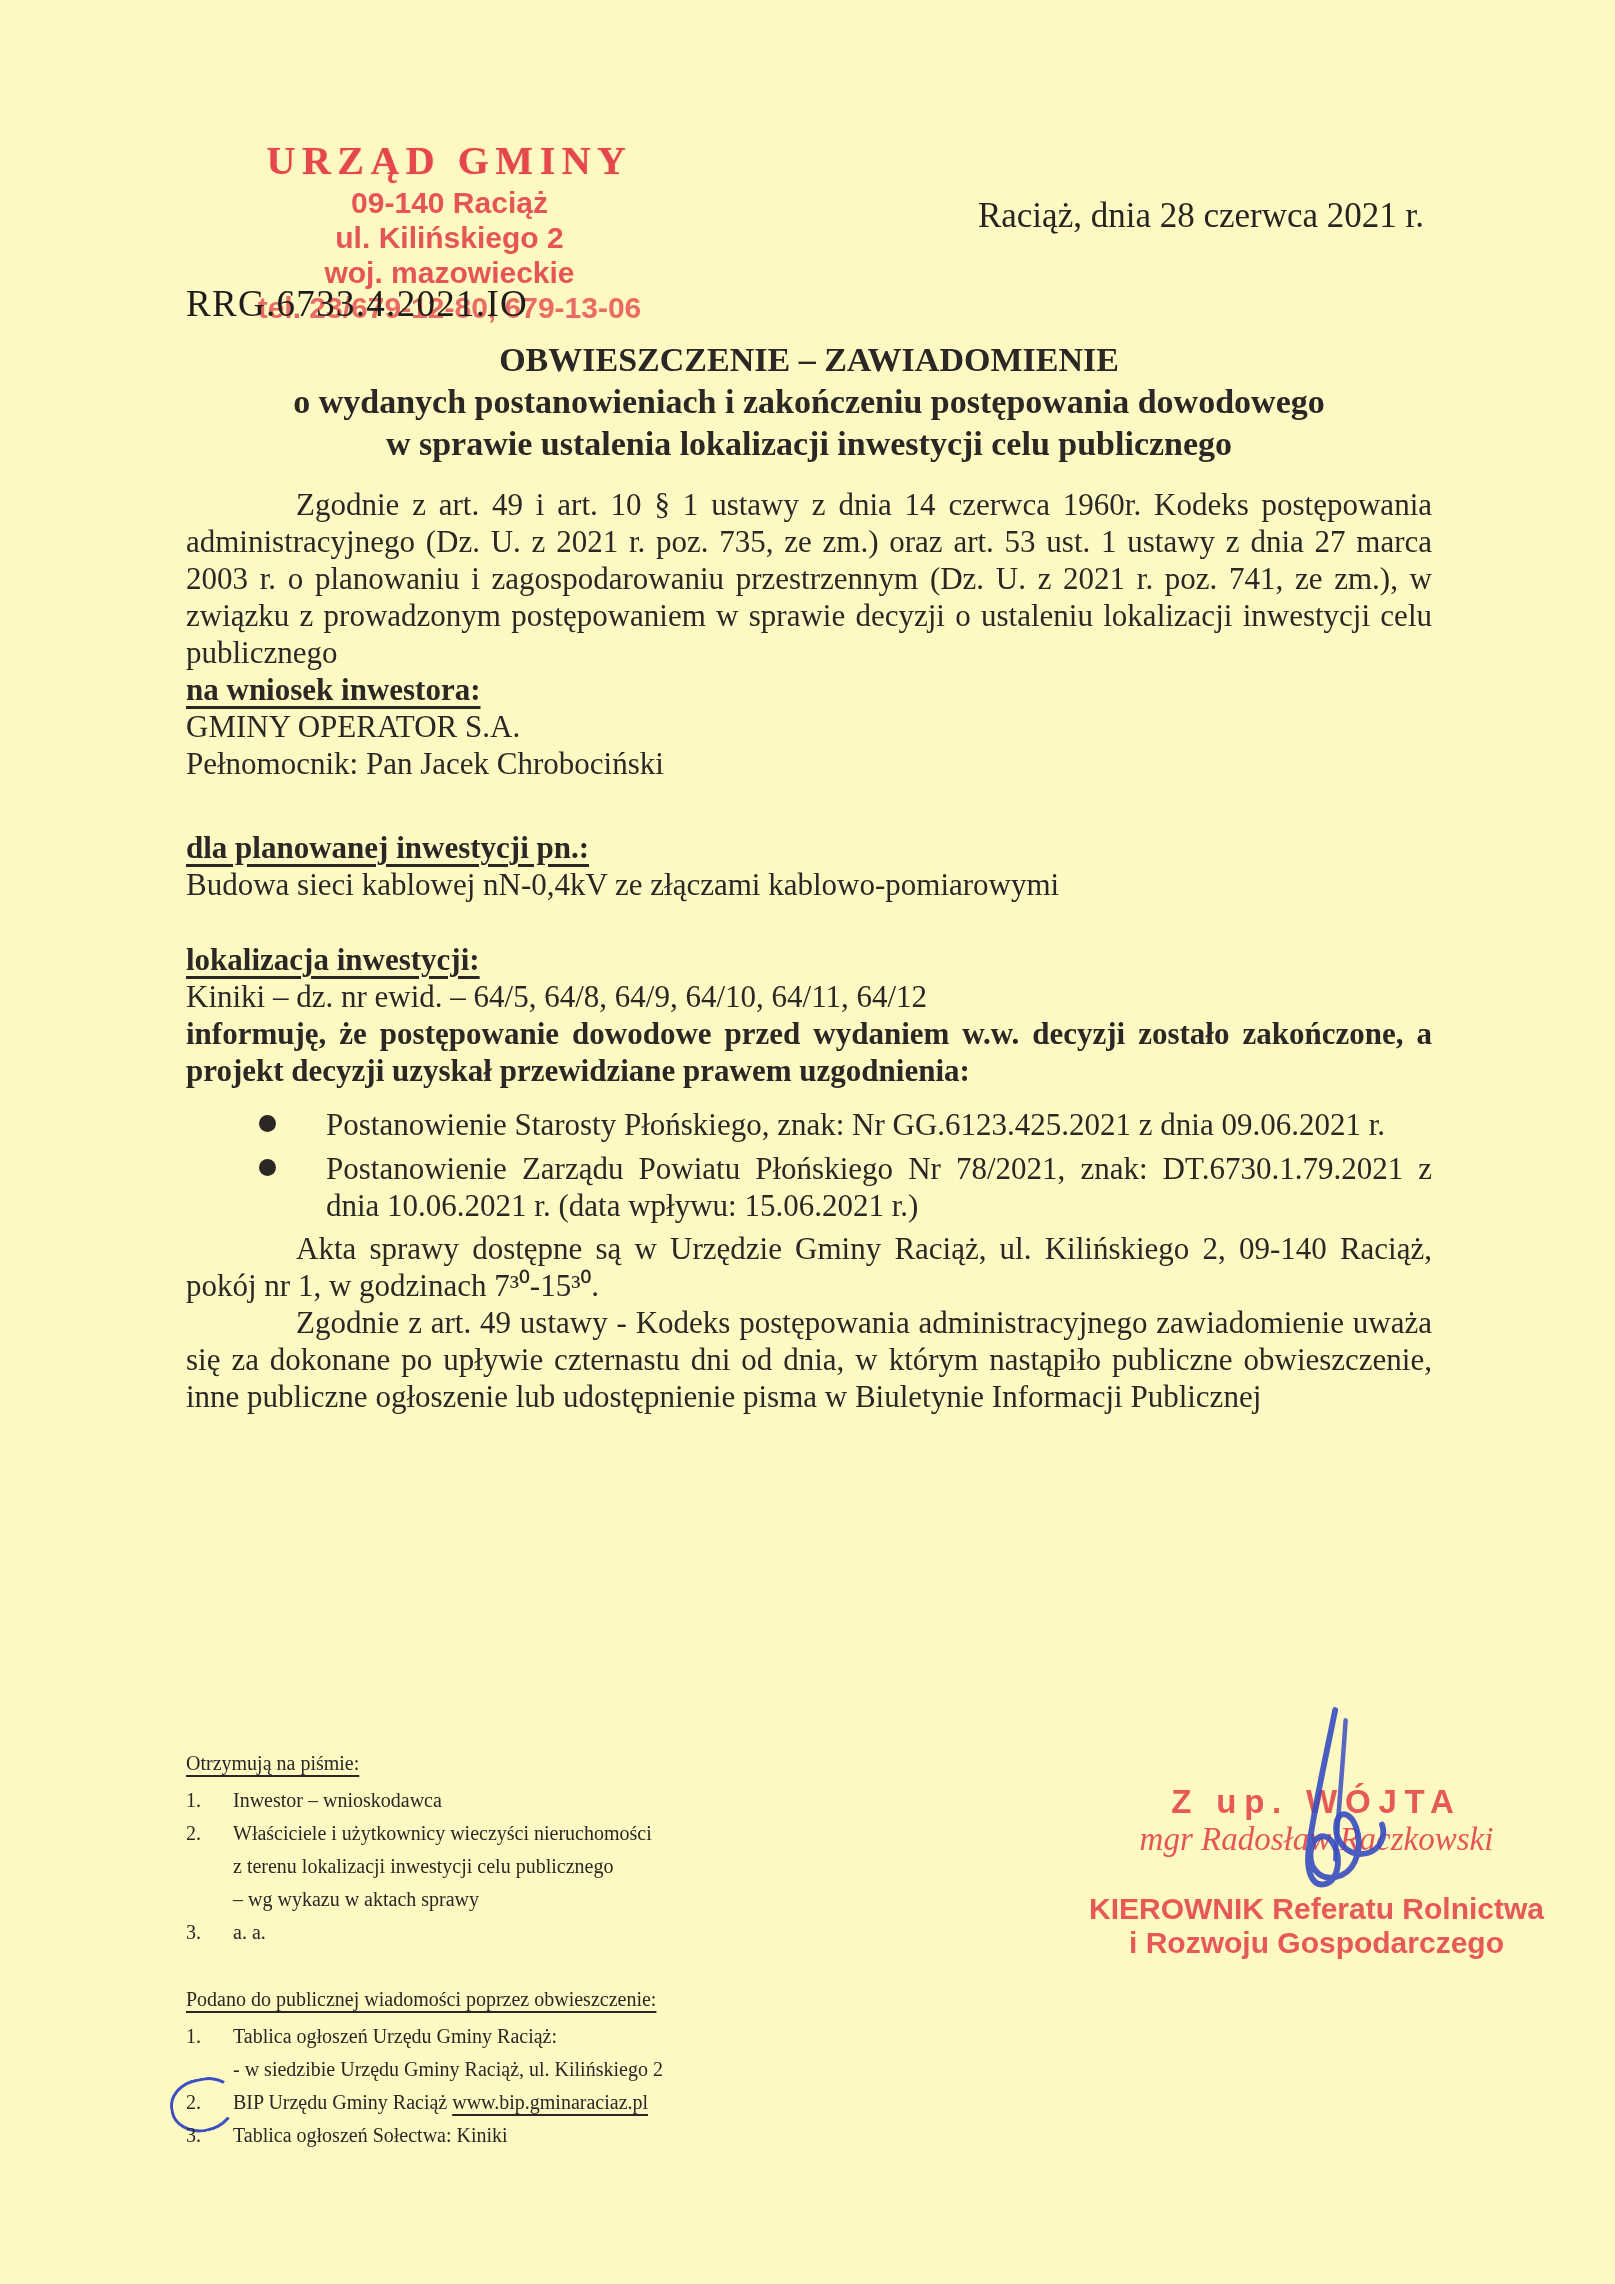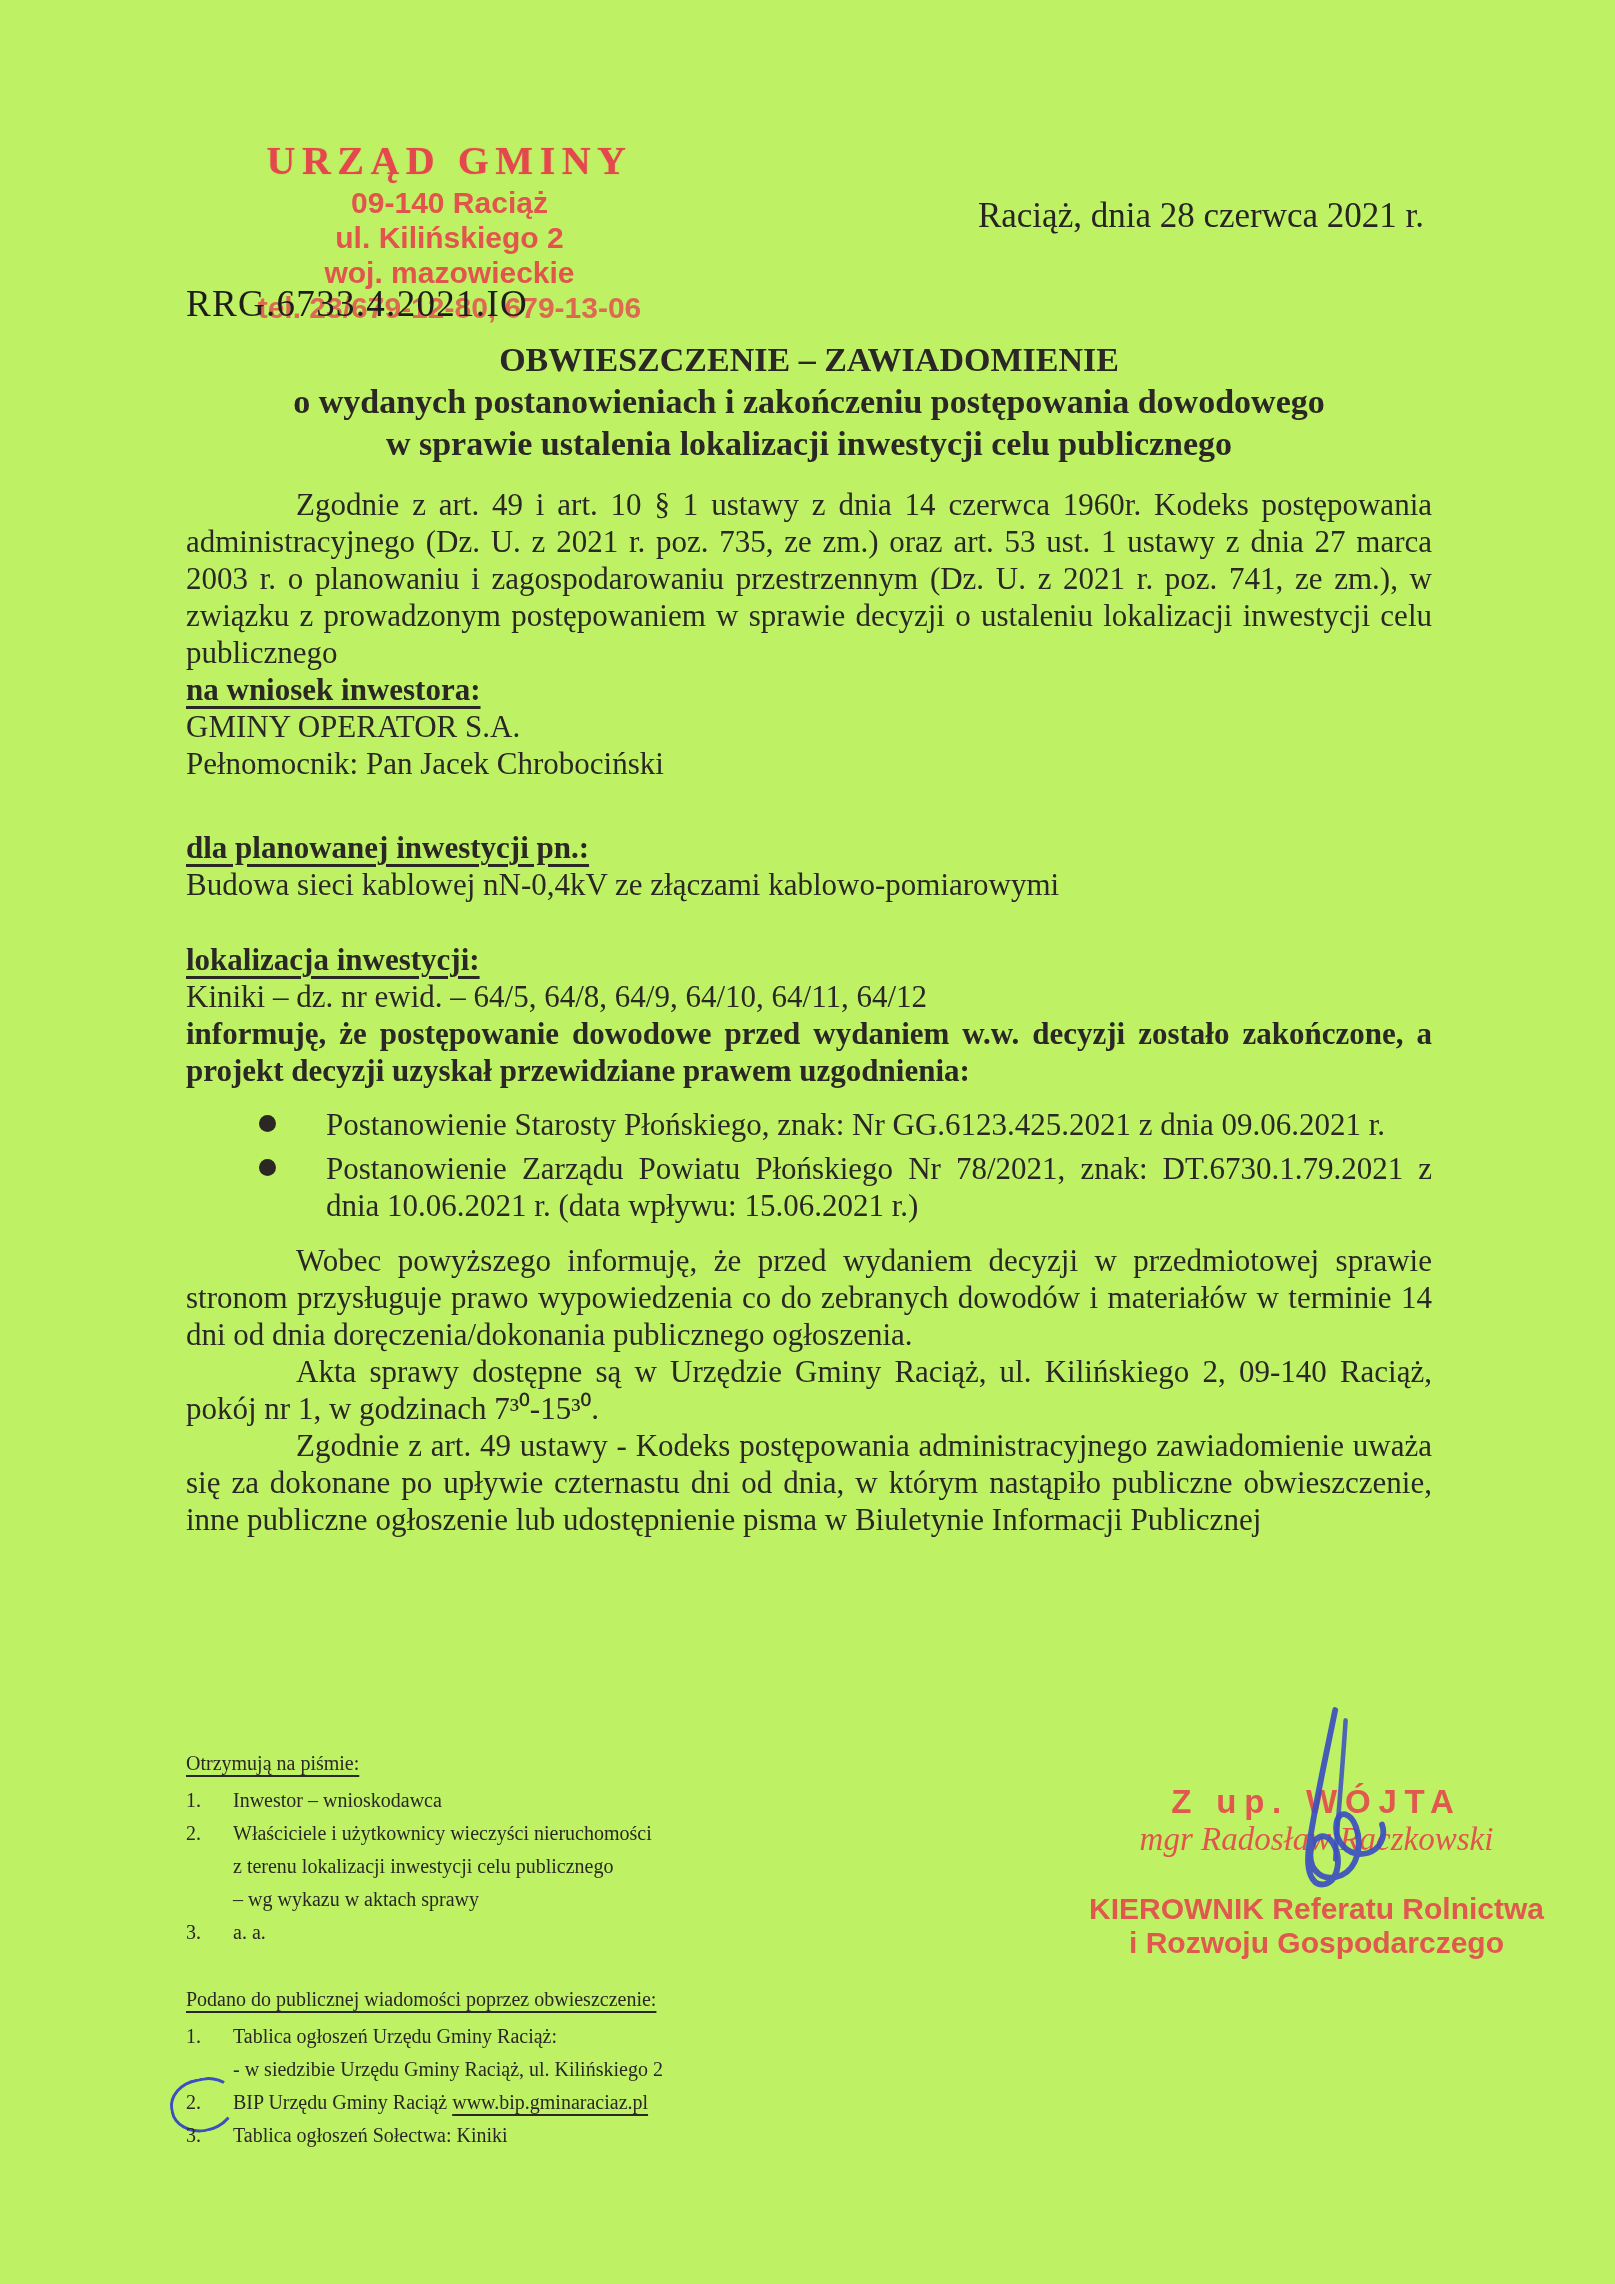--- a/index.html
+++ b/index.html
@@ -1,19 +1,19 @@
 <!DOCTYPE html>
 <html lang="pl" style="font-size:10.4px"><head>
 <meta charset="utf-8">
 <style>
   html,body{margin:0;padding:0;background:#e8e8e8;}
   .page{
     position:relative;
     width:1616px;height:2284px;
-    background:#bef264;
+    background:#fef9c3;
     font-family:"Liberation Serif", serif;
     color:#2a2724;
     overflow:hidden;
   }
   
   .office-stamp{
     position:absolute;left:192px;top:137px;width:515px;
     text-align:center;color:#e4484c;
     font-family:"Liberation Sans", sans-serif;
   }
@@ -136,21 +136,20 @@
       <li>
         <span class="bullet-dot"></span>
         <span>Postanowienie Starosty Płońskiego, znak: Nr GG.6123.425.2021 z dnia 09.06.2021 r.</span>
       </li>
       <li>
         <span class="bullet-dot"></span>
         <span>Postanowienie Zarządu Powiatu Płońskiego Nr 78/2021, znak: DT.6730.1.79.2021 z dnia 10.06.2021 r. (data wpływu: 15.06.2021 r.)</span>
       </li>
     </ul>
 
-    <p class="p-indent gap-sm">Wobec powyższego informuję, że przed wydaniem decyzji w przedmiotowej sprawie stronom przysługuje prawo wypowiedzenia co do zebranych dowodów i materiałów w terminie 14 dni od dnia doręczenia/dokonania publicznego ogłoszenia.</p>
     <p class="p-indent">Akta sprawy dostępne są w Urzędzie Gminy Raciąż, ul. Kilińskiego 2, 09-140 Raciąż, pokój nr 1, w godzinach 7³⁰-15³⁰.</p>
     <p class="p-indent">Zgodnie z art. 49 ustawy - Kodeks postępowania administracyjnego zawiadomienie uważa się za dokonane po upływie czternastu dni od dnia, w którym nastąpiło publiczne obwieszczenie, inne publiczne ogłoszenie lub udostępnienie pisma w Biuletynie Informacji Publicznej</p>
   </div>
 
   <div class="footer-block">
 
     <p class="footer-heading">Otrzymują na piśmie:</p>
     <ol class="plain">
       <li>
         <span class="num">1.</span>

